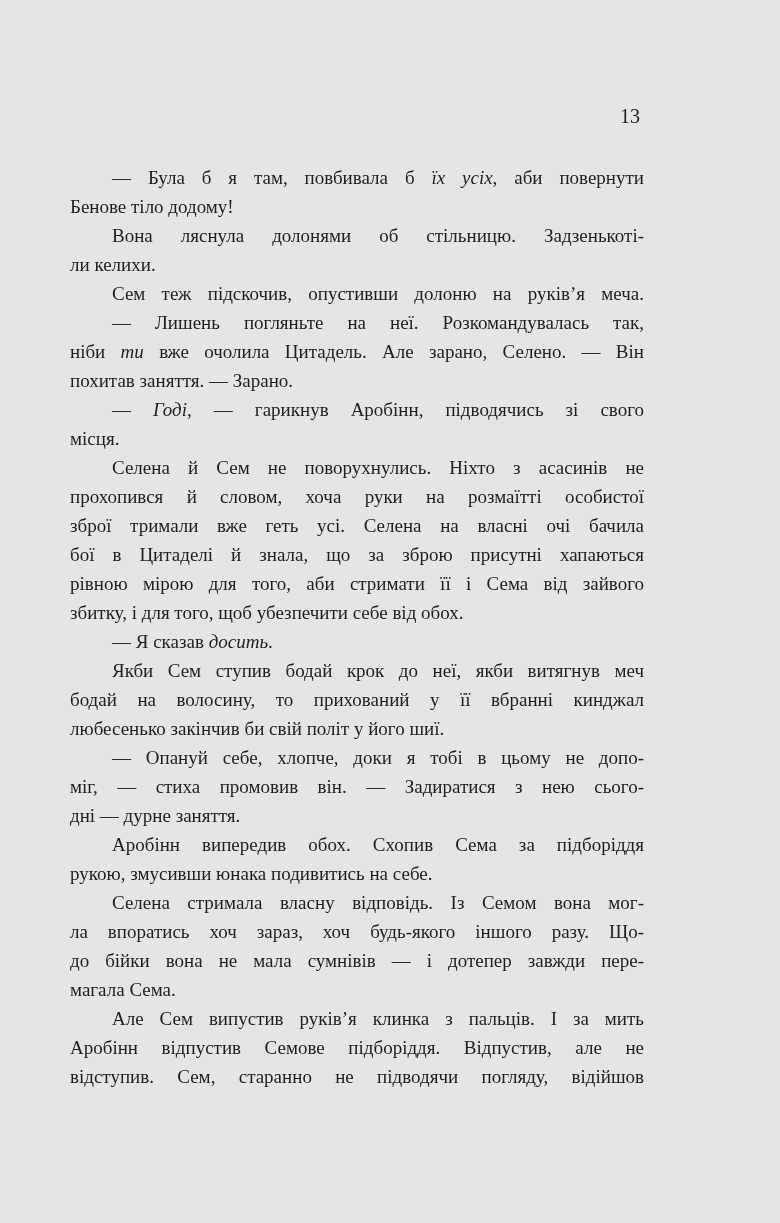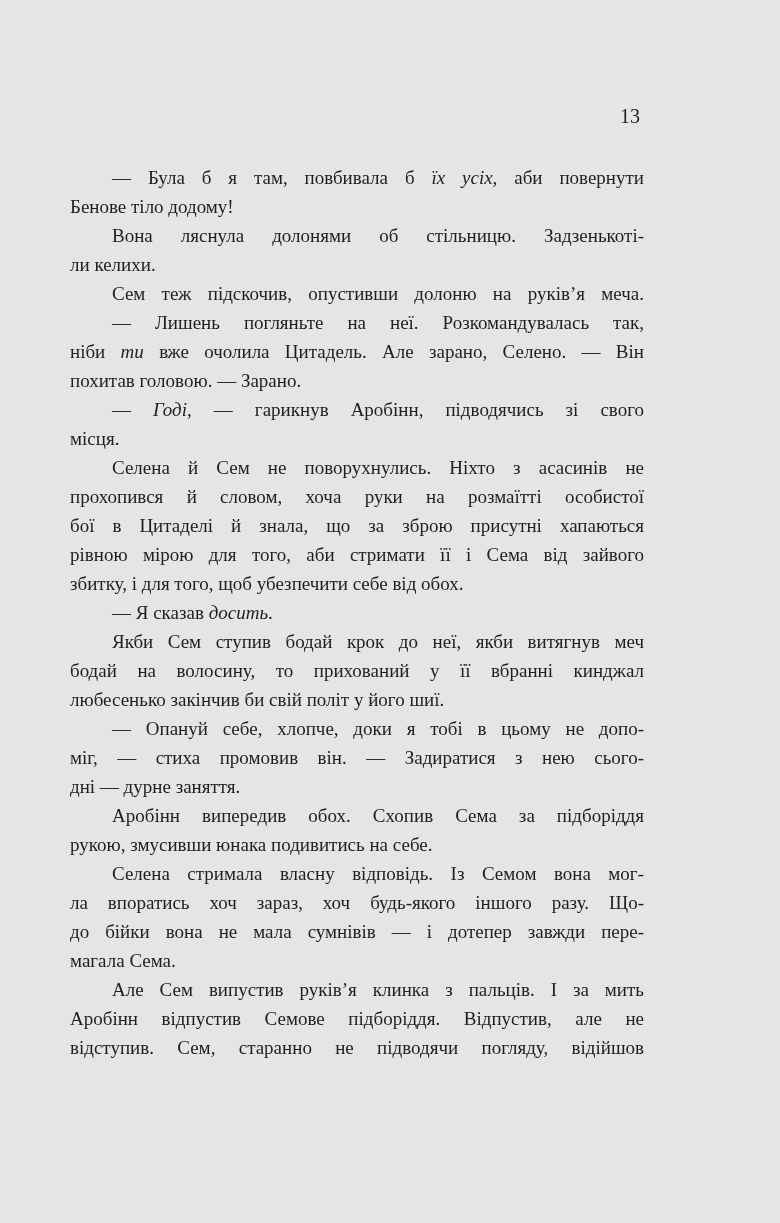--- a/index.html
+++ b/index.html
@@ -61,29 +61,30 @@
       <div class="para">
         <div class="line jline indent"><span>Вона ляснула долонями об стільницю. Задзенькоті-</span></div>
         <div class="line lline"><span>ли келихи.</span></div>
       </div>
       <div class="para">
         <div class="line jline indent"><span>Сем теж підскочив, опустивши долоню на руків’я меча.</span></div>
       </div>
       <div class="para">
         <div class="line jline indent"><span>— Лишень погляньте на неї. Розкомандувалась так,</span></div>
         <div class="line jline"><span>ніби </span><span class="ital">ти</span><span> вже очолила Цитадель. Але зарано, Селено. — Він</span></div>
-        <div class="line lline"><span>похитав головою. — Зарано.</span></div>
+        <div class="line lline"><span>похитав заняття. — Зарано.</span></div>
       </div>
       <div class="para">
         <div class="line jline indent"><span>— </span><span class="ital">Годі</span><span>, — гарикнув Аробінн, підводячись зі свого</span></div>
         <div class="line lline"><span>місця.</span></div>
       </div>
       <div class="para">
         <div class="line jline indent"><span>Селена й Сем не поворухнулись. Ніхто з асасинів не</span></div>
         <div class="line jline"><span>прохопився й словом, хоча руки на розмаїтті особистої</span></div>
+        <div class="line jline"><span>зброї тримали вже геть усі. Селена на власні очі бачила</span></div>
         <div class="line jline"><span>бої в Цитаделі й знала, що за зброю присутні хапаються</span></div>
         <div class="line jline"><span>рівною мірою для того, аби стримати її і Сема від зайвого</span></div>
         <div class="line lline"><span>збитку, і для того, щоб убезпечити себе від обох.</span></div>
       </div>
       <div class="para">
         <div class="line lline indent"><span>— Я сказав </span><span class="ital">досить</span><span>.</span></div>
       </div>
       <div class="para">
         <div class="line jline indent"><span>Якби Сем ступив бодай крок до неї, якби витягнув меч</span></div>
         <div class="line jline"><span>бодай на волосину, то прихований у її вбранні кинджал</span></div>

